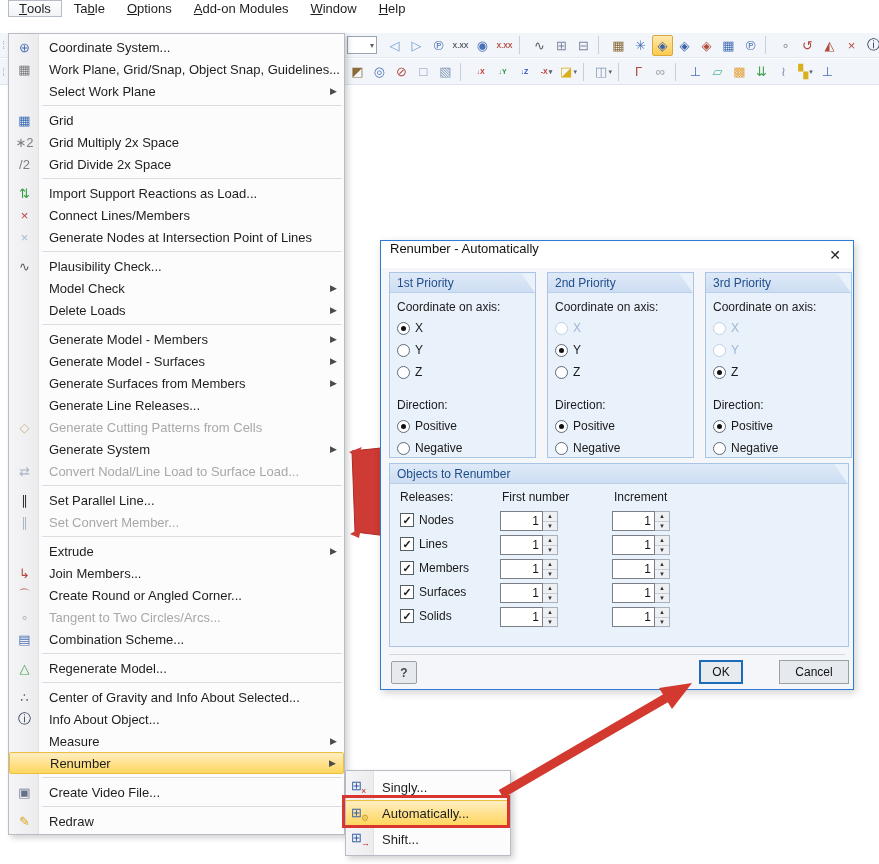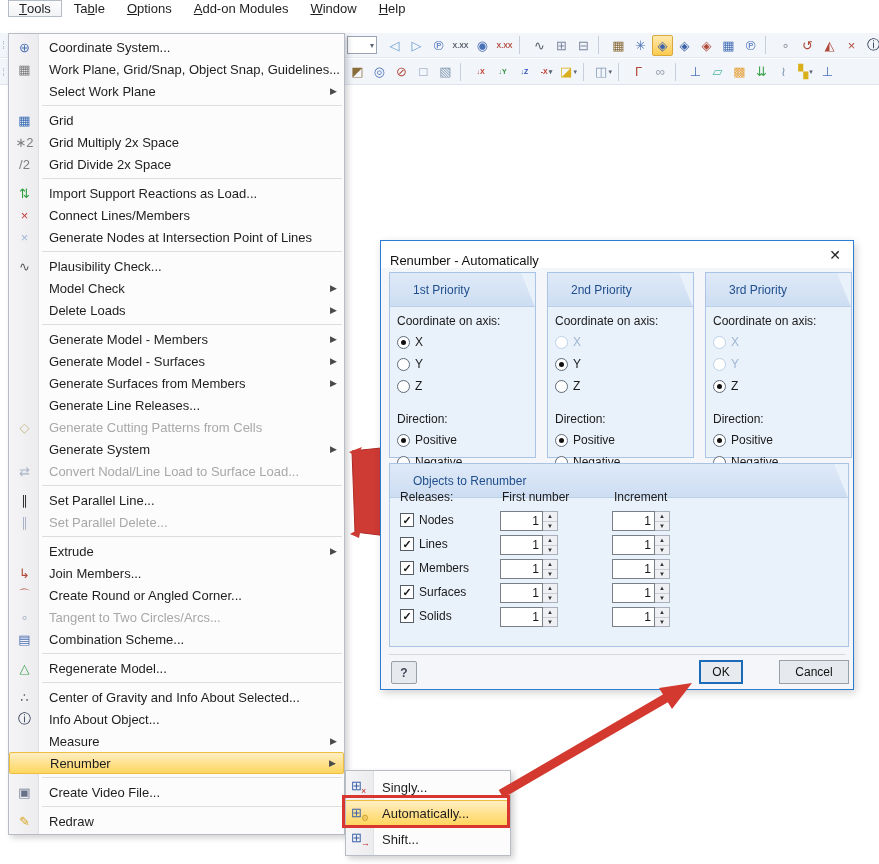--- a/index.html
+++ b/index.html
@@ -39,24 +39,24 @@
   
   .submenu { position:absolute; left:345px; top:770px; width:166px; background:#fcfcfc; border:1px solid #b8bcc4; box-shadow:3px 3px 6px rgba(0,0,0,.18); padding:3px 0; z-index:40; }
   .submenu::before { content:""; position:absolute; left:0; top:0; bottom:0; width:27px; background:linear-gradient(90deg,#f5f5f7,#ececef); border-right:1px solid #e0e1e4; }
   .smi { position:relative; height:26px; display:flex; align-items:center; padding-left:36px; font-size:13px; color:#1e1e1e; }
   .smi .base { position:absolute; left:5px; top:4px; font-size:13px; color:#3b62a8; }
   .smi .sub { position:absolute; left:15px; top:12px; font-size:9px; }
   .smi.hl { background:linear-gradient(#ffeec2,#ffd65e); border-top:1px solid #eebe3f; border-bottom:1px solid #eebe3f; }
 
   
   .dialog { position:absolute; left:380px; top:240px; width:474px; height:450px; background:#f4f6f9; border:1px solid #2b7cd3; box-shadow:2px 3px 8px rgba(0,0,0,.18); z-index:20; font-size:12px; color:#1a1a1a; }
-  .dlg-title { position:absolute; left:0; top:0; right:0; height:27px; background:#fff; display:flex; align-items:flex-end; padding-left:9px; font-size:13px; color:#111; }
+  .dlg-title { position:absolute; left:0; top:0; right:0; height:27px; background:#fff; display:flex; align-items:flex-start; padding-left:9px; font-size:13px; color:#111; }
   .dlg-close { position:absolute; right:0; top:0; width:36px; height:27px; display:flex; align-items:center; justify-content:center; font-size:14px; color:#222; }
   .grp { position:absolute; background:#e9f1fa; border:1px solid #a9c4e5; }
-  .grp-hd { height:34px; background:linear-gradient(#dfeaf8,#cdddf2); border-bottom:1px solid #bccfe9; color:#1f4e8c; font-size:12px; display:flex; align-items:center; padding-left:23px; clip-path:polygon(0 0, calc(100% - 14px) 0, 100% 100%, 0 100%); }
+  .grp-hd { height:20px; background:linear-gradient(#dfeaf8,#cdddf2); border-bottom:1px solid #bccfe9; color:#1f4e8c; font-size:12px; display:flex; align-items:center; padding-left:7px; clip-path:polygon(0 0, calc(100% - 14px) 0, 100% 100%, 0 100%); }
   .grp-lbl { margin:7px 0 3px 7px; }
   .radio-row { display:flex; align-items:center; gap:5px; height:22px; margin-left:7px; }
   .rb { position:relative; width:13px; height:13px; border:1px solid #5f6b7a; border-radius:50%; background:#fff; flex:0 0 auto; }
   .rb.sel::after { content:""; position:absolute; left:3px; top:3px; width:5px; height:5px; border-radius:50%; background:#111; }
   .radio-row.dis .rb { border-color:#bdd1e8; }
   .radio-row.dis .lb { color:#9fb6d4; }
   .gap8 { height:9px; }
 
   .obj-label { position:absolute; font-size:12px; }
   .cb-row { position:absolute; display:flex; align-items:center; gap:5px; height:20px; }
@@ -235,21 +235,21 @@
         <div class="mi-icon" style="color: rgb(169, 180, 196);">⇄</div>
         <div class="mi-label">Convert Nodal/Line Load to Surface Load...</div>
       </div>
       <div class="msep"></div>
       <div class="mi">
         <div class="mi-icon" style="color: rgb(51, 51, 51);">∥</div>
         <div class="mi-label">Set Parallel Line...</div>
       </div>
       <div class="mi disabled">
         <div class="mi-icon" style="color: rgb(170, 180, 196);">∥</div>
-        <div class="mi-label">Set Parallel Delete...</div>
+        <div class="mi-label">Set Convert Member...</div>
       </div>
       <div class="msep"></div>
       <div class="mi">
         <div class="mi-label">Extrude</div>
         <div class="mi-arrow">▶</div>
       </div>
       <div class="mi">
         <div class="mi-icon" style="color: rgb(176, 74, 58);">↳</div>
         <div class="mi-label">Join Members...</div>
       </div>

